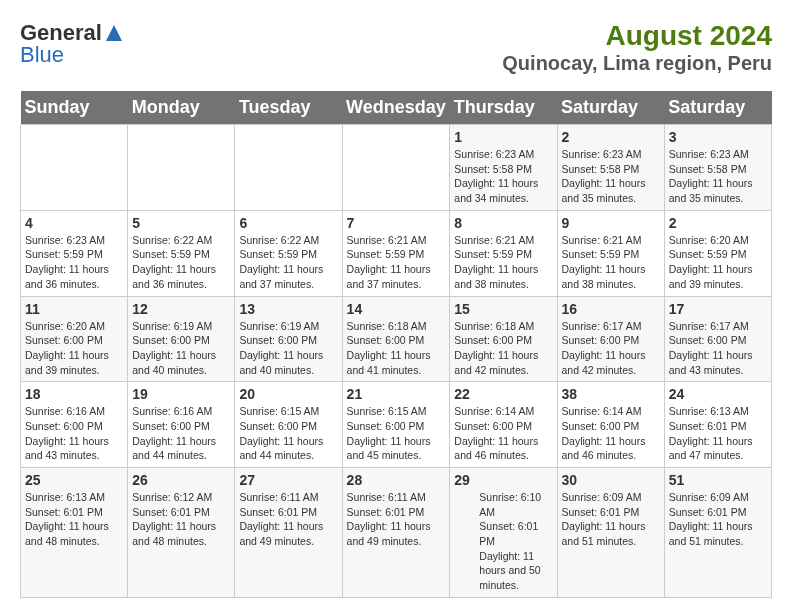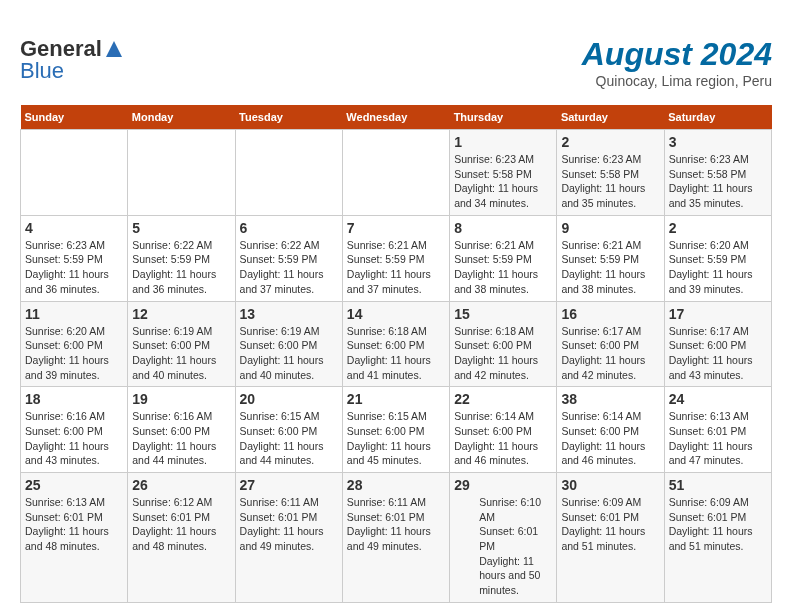--- a/index.html
+++ b/index.html
@@ -8,56 +8,54 @@
       background: #fff;
       width: 792px;
       min-height: 612px;
       padding: 20px;
     }
     .header {
       display: flex;
       justify-content: space-between;
       align-items: flex-start;
       margin-bottom: 16px;
-      margin-top: 16px;
     }
     .logo {
       display: flex;
       flex-direction: column;
       align-items: flex-start;
     }
     .logo-row {
       display: flex;
       align-items: center;
     }
     .title-block {
       text-align: right;
     }
     .title-block h1 {
-      font-size: 32px;
+      font-size: 28px;
       font-weight: bold;
-      color: #0369a1;
-      font-style: italic;
+      color: #4d7c0f;
     }
     .title-block h2 {
-      font-size: 14px;
-      font-weight: normal;
+      font-size: 20px;
+      font-weight: bold;
       color: #555;
     }
     table {
       width: 100%;
       border-collapse: collapse;
       font-size: 11px;
     }
     thead th {
-      background-color: #c2410c;
+      background-color: #737373;
       color: #fff;
       padding: 6px 4px;
       text-align: left;
-      font-size: 11px;
+      font-size: 18px;
       font-weight: bold;
     }
     tbody td {
       border: 1px solid #ccc;
       padding: 4px;
       vertical-align: top;
       width: 14.28%;
       min-height: 80px;
       background: #fff;
     }

